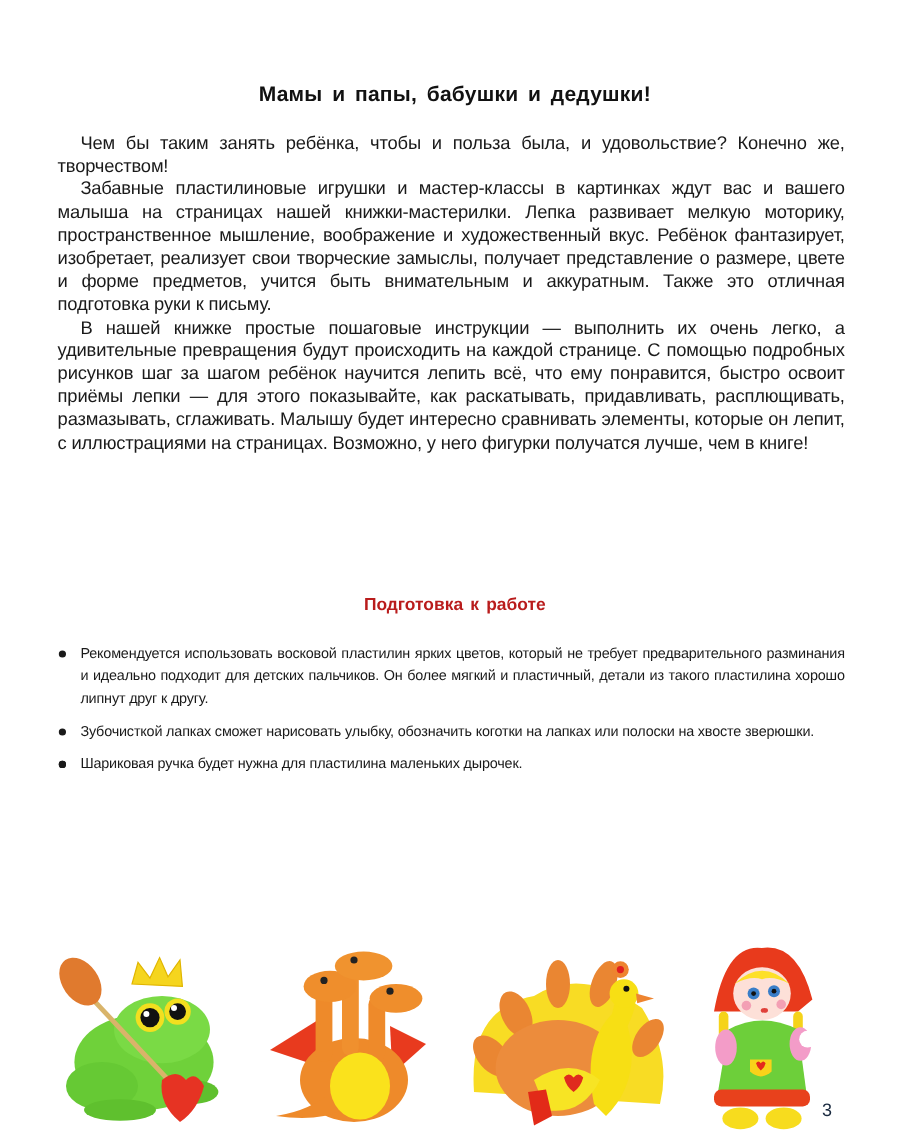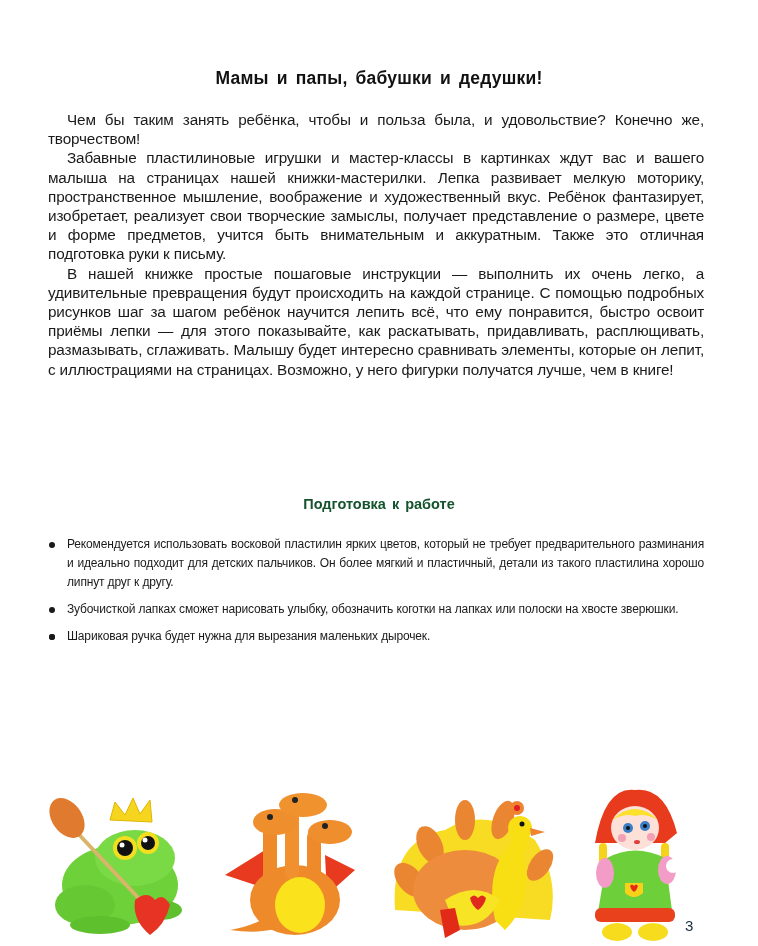--- a/index.html
+++ b/index.html
@@ -14,21 +14,21 @@
   }
   .intro {
     position: absolute; left: 48px; width: 656px; top: 92px;
     font-size: 15.3px; line-height: 19.2px; text-align: justify;
     letter-spacing: -0.15px;
     margin-top: 18px;
   }
   .intro p { margin: 0; text-indent: 19px; }
   .section-title {
     position: absolute; left: 0; width: 758px; top: 496px;
-    text-align: center; font-weight: bold; font-size: 14.5px; color: #14532d;
+    text-align: center; font-weight: bold; font-size: 14.5px; color: #b91c1c;
     word-spacing: 2px;
   }
   .bullets {
     position: absolute; left: 48px; width: 656px; top: 535px;
     margin: 0; padding: 0; list-style: none;
     font-size: 12px; line-height: 19.2px; text-align: justify; letter-spacing: -0.15px;
   }
   .bullets li { position: relative; padding-left: 19px; margin-bottom: 7.5px; }
   .bullets .dot {
     position: absolute; left: 1px; top: 7px; width: 6px; height: 6px;
@@ -49,21 +49,21 @@
   <p>Забавные пластилиновые игрушки и мастер-классы в картинках ждут вас и вашего малыша на страницах нашей книжки-мастерилки. Лепка развивает мелкую моторику, пространственное мышление, воображение и художественный вкус. Ребёнок фантазирует, изобретает, реализует свои творческие замыслы, получает представление о размере, цвете и форме предметов, учится быть внимательным и аккуратным. Также это отличная подготовка руки к письму.</p>
   <p>В нашей книжке простые пошаговые инструкции — выполнить их очень легко, а удивительные превращения будут происходить на каждой странице. С помощью подробных рисунков шаг за шагом ребёнок научится лепить всё, что ему понравится, быстро освоит приёмы лепки — для этого показывайте, как раскатывать, придавливать, расплющивать, размазывать, сглаживать. Малышу будет интересно сравнивать элементы, которые он лепит, с иллюстрациями на страницах. Возможно, у него фигурки получатся лучше, чем в книге!</p>
 </div>
 
 <div class="section-title">Подготовка к работе</div>
 
 <ul class="bullets">
   <li><span class="dot"></span><span>Рекомендуется использовать восковой пластилин ярких цветов, который не требует предварительного разминания и идеально подходит для детских пальчиков. Он более мягкий и пластичный, детали из такого пластилина хорошо липнут друг к другу.</span></li>
   <li><span class="dot"></span><span>Зубочисткой лапках сможет нарисовать улыбку, обозначить коготки на лапках или полоски на хвосте зверюшки.</span></li>
   <li><span class="dot"></span></li>
-  <li><span class="dot"></span><span>Шариковая ручка будет нужна для вырезания маленьких дырочек.</span></li>
+  <li><span class="dot"></span><span>Шариковая ручка будет нужна для пластилина маленьких дырочек.</span></li>
 </ul>
 
 <svg class="illus" style="left:40px;top:790px" width="160" height="150" viewBox="0 0 160 150">
   <ellipse cx="80" cy="95" rx="58" ry="40" fill="#6fd13a"></ellipse>
   <ellipse cx="95" cy="68" rx="40" ry="28" fill="#7ada45"></ellipse>
   <ellipse cx="45" cy="115" rx="30" ry="20" fill="#66c934"></ellipse>
   <ellipse cx="60" cy="135" rx="30" ry="9" fill="#5fc02e"></ellipse>
   <ellipse cx="120" cy="120" rx="22" ry="10" fill="#5fc02e"></ellipse>
   <circle cx="85" cy="58" r="12" fill="#f3df1f"></circle>
     <circle cx="85" cy="58" r="8" fill="#111"></circle>

